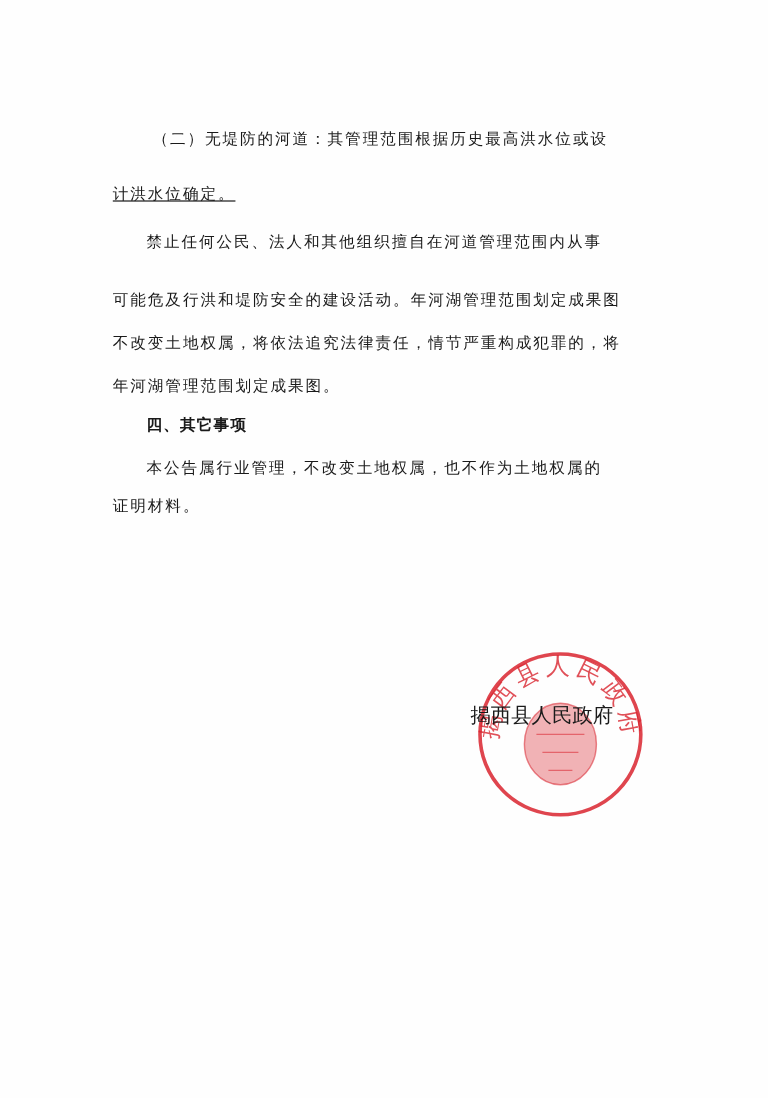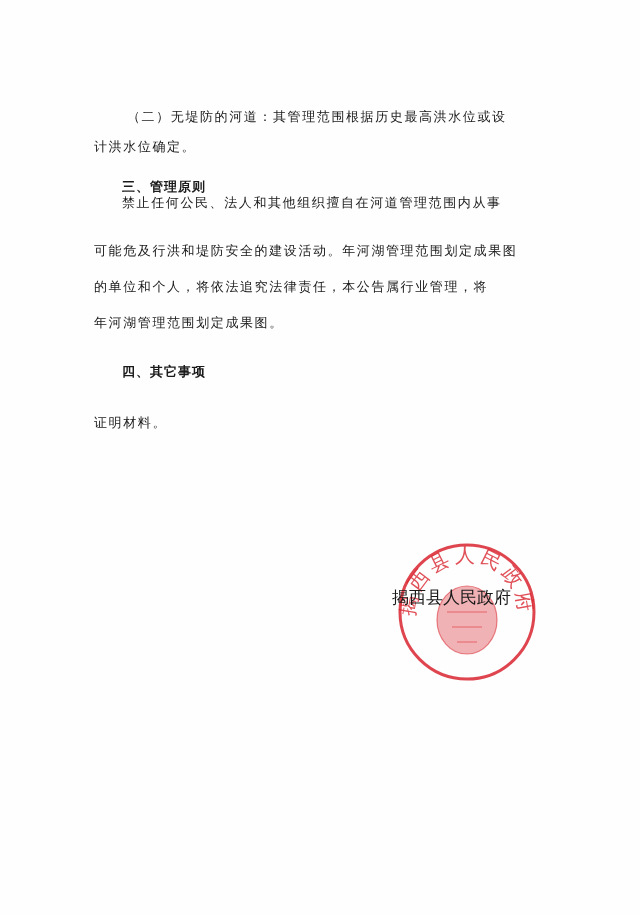--- a/index.html
+++ b/index.html
@@ -21,31 +21,31 @@
   .sign {
     position: absolute; white-space: nowrap; font-size: 17px; line-height: 22px; z-index: 2;
   }
 </style>
 </head>
 <body>
 
 <div class="page">
 
   <div class="line" style="left:127px; top:106px;">（二）无堤防的河道：其管理范围根据历史最高洪水位或设</div>
-  <div class="line" style="left:94px; top:136px;">计洪水位确定。</div>
+  <div class="line" style="left:94px; top:152px;text-decoration:underline;">计洪水位确定。</div>
 
-  <div class="line heading" style="left:122px; top:176px;">三、管理原则</div>
 
   <div class="line" style="left:122px; top:192px;">禁止任何公民、法人和其他组织擅自在河道管理范围内从事</div>
   <div class="line" style="left:94px; top:240px;">可能危及行洪和堤防安全的建设活动。年河湖管理范围划定成果图</div>
-  <div class="line" style="left:94px; top:276px;">的单位和个人，将依法追究法律责任，本公告属行业管理，将</div>
+  <div class="line" style="left:94px; top:276px;">不改变土地权属，将依法追究法律责任，情节严重构成犯罪的，将</div>
   <div class="line" style="left:94px; top:312px;">年河湖管理范围划定成果图。</div>
 
-  <div class="line heading" style="left:122px; top:344px;margin-top:17px;">四、其它事项</div>
+  <div class="line heading" style="left:122px; top:344px;">四、其它事项</div>
 
+  <div class="line" style="left:122px; top:380px;">本公告属行业管理，不改变土地权属，也不作为土地权属的</div>
   <div class="line" style="left:94px; top:412px;">证明材料。</div>
 
 
   <svg class="seal" viewBox="0 0 140 140">
     <defs>
       <path id="sealArc" d="M 22 92 A 52 52 0 1 1 118 92"></path>
     </defs>
     <circle cx="70" cy="70" r="67" fill="none" stroke="#d9252f" stroke-width="3" opacity="0.85"></circle>
     <text font-size="20" fill="#d9252f" opacity="0.8" font-family="DejaVu Sans, sans-serif" letter-spacing="4">
       <textPath href="#sealArc" startOffset="50%" text-anchor="middle">揭西县人民政府</textPath>

